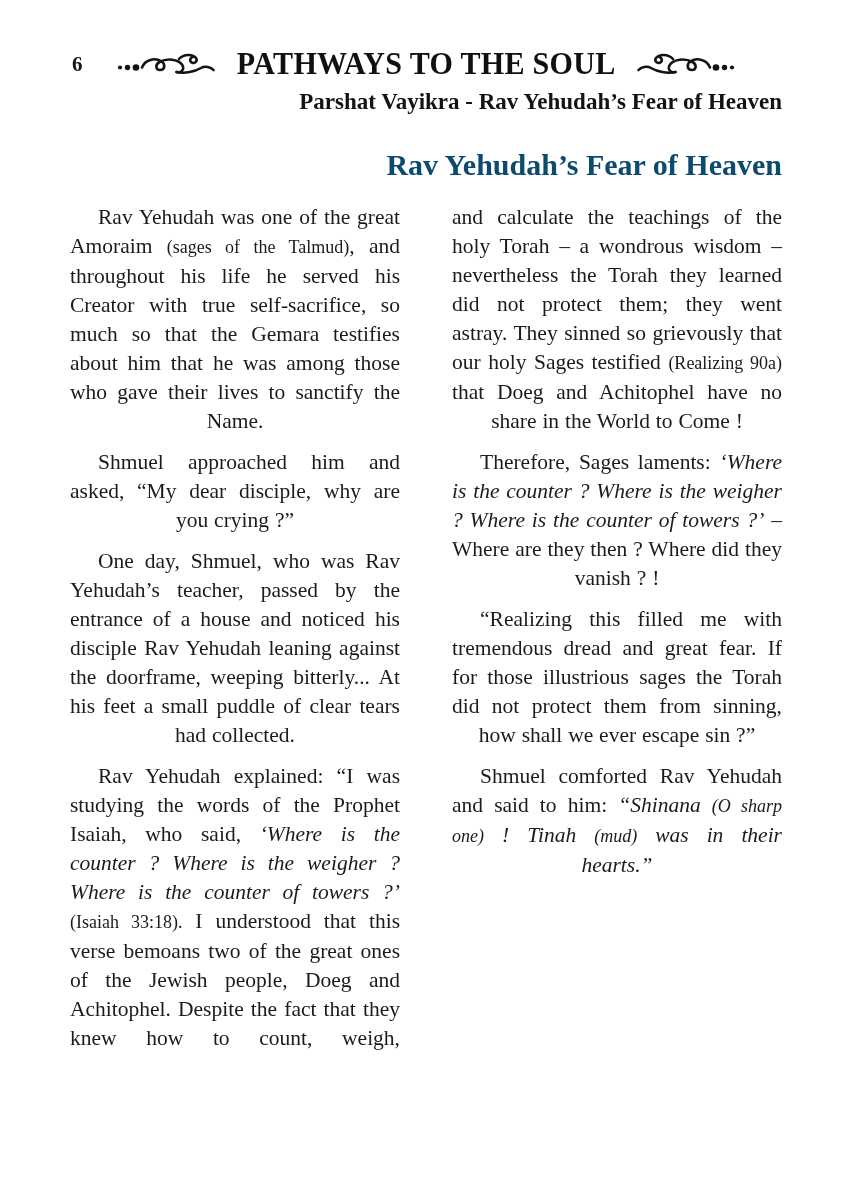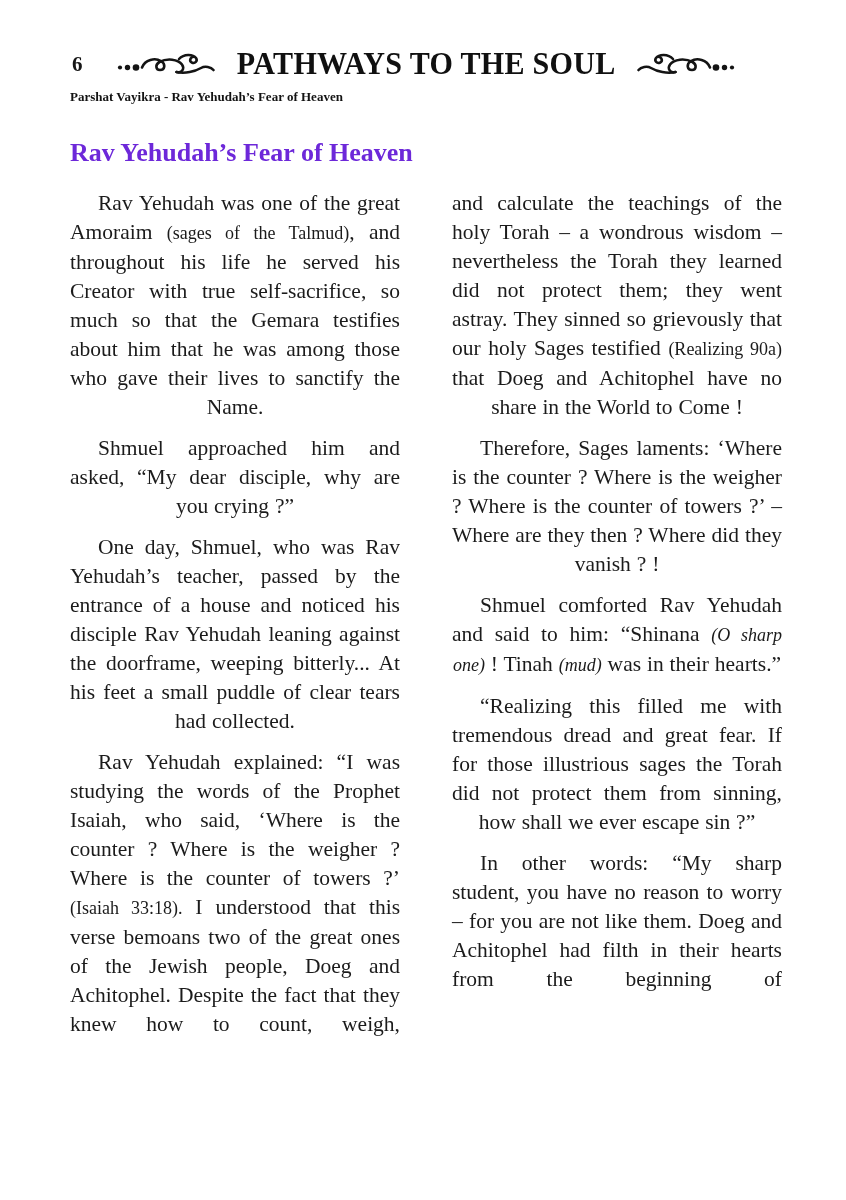--- a/index.html
+++ b/index.html
@@ -39,53 +39,53 @@
     font-size: 31px;
     font-weight: bold;
     letter-spacing: 0.3px;
     color: #101010;
     white-space: nowrap;
     transform: scaleX(0.97);
   }
   .flourish { display: inline-flex; align-items: center; }
   .flourish.mirrored svg { transform: scaleX(-1); }
   .chapter-subtitle {
-    text-align: left;
+    text-align: right;
     font-weight: bold;
-    font-size: 13px;
+    font-size: 23px;
     margin-top: 3px;
     color: #131313;
   }
   .article-heading {
-    text-align: left;
-    font-size: 26px;
+    text-align: right;
+    font-size: 30px;
     font-weight: bold;
     margin: 33px 0 0 0;
-    color: #6d28d9;
+    color: #0c4a6e;
   }
   .columns {
     display: flex;
     gap: 52px;
     margin-top: 21px;
   }
   .col { flex: 1 1 0; min-width: 0; }
   .para {
     font-size: 21.5px;
     line-height: 29px;
     text-align: justify;
     text-align-last: justify;
     text-indent: 28px;
     margin: 0 0 12px 0;
     word-spacing: 0.5px;
     color: #1b1b1b;
   }
   .para.last-center { text-align-last: center; }
   .para.noindent { text-indent: 0; }
   .run-sm  { font-size: 18px; }
-  .run-i   { }
+  .run-i   { font-style: italic; }
   .run-ism { font-style: italic; font-size: 18px; }
 </style>
 </head>
 <body>
 
 <div class="page">
 
   <header class="page-header">
     <div class="page-number">6</div>
     <div class="title-row">
@@ -127,19 +127,18 @@
   <main class="columns">
     <section class="col">
         <p class="para last-center"><span>Rav Yehudah was one of the great Amoraim </span><span class="run-sm">(sages of the Talmud)</span><span>, and throughout his life he served his Creator with true self-sacrifice, so much so that the Gemara testifies about him that he was among those who gave their lives to sanctify the Name.</span></p>
         <p class="para last-center"><span>Shmuel approached him and asked, “My dear disciple, why are you crying ?”</span></p>
         <p class="para last-center"><span>One day, Shmuel, who was Rav Yehudah’s teacher, passed by the entrance of a house and noticed his disciple Rav Yehudah leaning against the doorframe, weeping bitterly... At his feet a small puddle of clear tears had collected.</span></p>
         <p class="para"><span>Rav Yehudah explained: “I was studying the words of the Prophet Isaiah, who said, </span><span class="run-i">‘Where is the counter ? Where is the weigher ? Where is the counter of towers ?’ </span><span class="run-sm">(Isaiah 33:18).</span><span> I understood that this verse bemoans two of the great ones of the Jewish people, Doeg and Achitophel. Despite the fact that they knew how to count, weigh,</span></p>
       </section>
     <section class="col">
         <p class="para noindent last-center"><span>and calculate the teachings of the holy Torah – a wondrous wisdom – nevertheless the Torah they learned did not protect them; they went astray. They sinned so grievously that our holy Sages testified </span><span class="run-sm">(Realizing 90a)</span><span> that Doeg and Achitophel have no share in the World to Come !</span></p>
         <p class="para last-center"><span>Therefore, Sages laments: </span><span class="run-i">‘Where is the counter ? Where is the weigher ? Where is the counter of towers ?’</span><span> – Where are they then ? Where did they vanish ? !</span></p>
+        <p class="para last-center"><span>“Realizing this filled me with tremendous dread and great fear. If for those illustrious sages the Torah did not protect them from sinning, how shall we ever escape sin ?”</span></p>
         <p class="para last-center"><span>Shmuel comforted Rav Yehudah and said to him: </span><span class="run-i">“Shinana </span><span class="run-ism">(O sharp one)</span><span class="run-i"> ! Tinah </span><span class="run-ism">(mud)</span><span class="run-i"> was in their hearts.”</span></p>
-        <p class="para last-center"><span>“Realizing this filled me with tremendous dread and great fear. If for those illustrious sages the Torah did not protect them from sinning, how shall we ever escape sin ?”</span></p>
-        <p class="para"><span>In other words: “My sharp student, you have no reason to worry – for you are not like them. Doeg and Achitophel had filth in their hearts from the beginning of</span></p>
       </section>
   </main>
 
 </div>
 
 </body></html>

